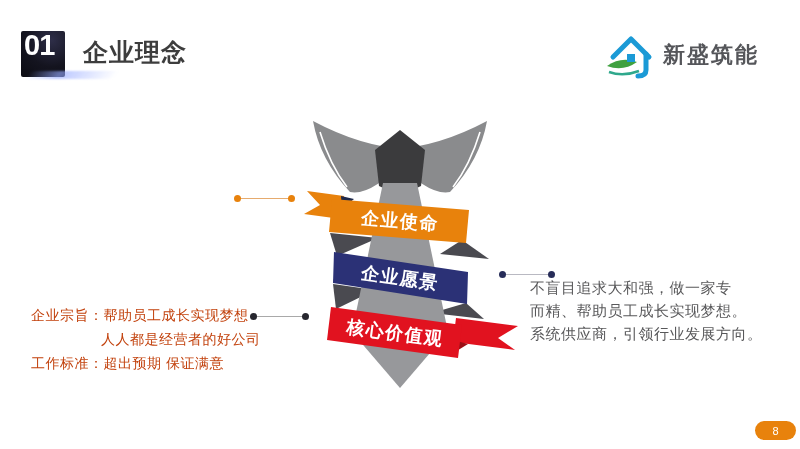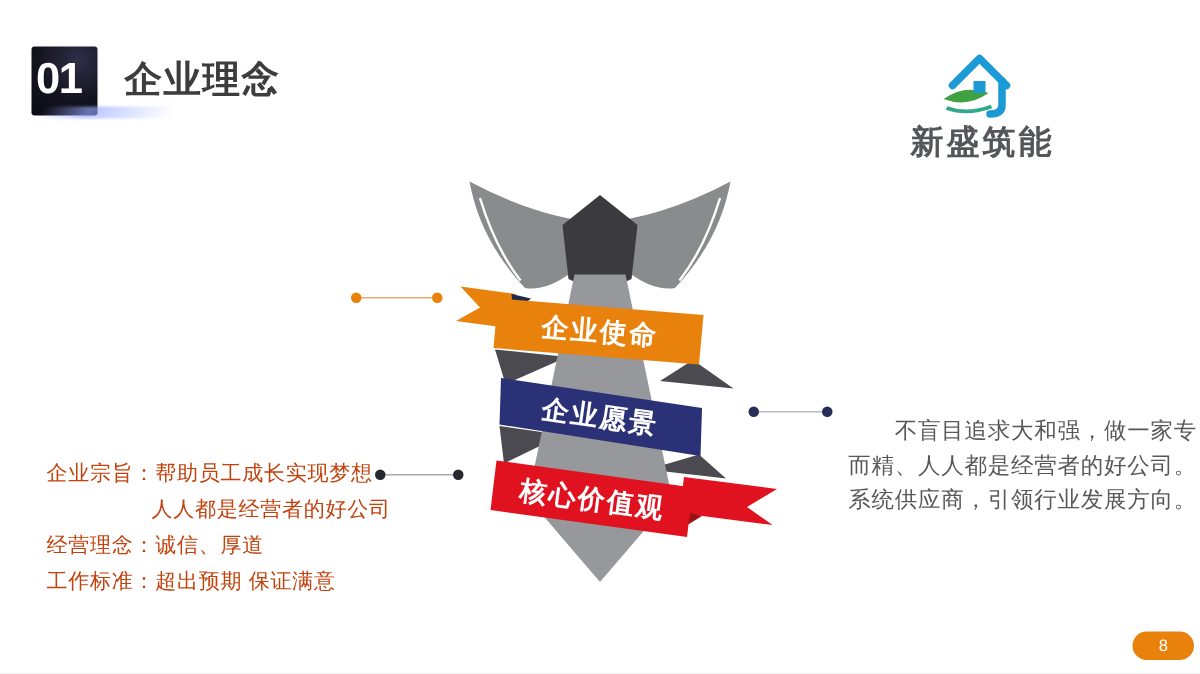--- a/index.html
+++ b/index.html
@@ -7,38 +7,38 @@
   body { font-family:"Liberation Sans", sans-serif; }
   .slide {
     position:relative; width:800px; height:449px; background:#ffffff;
     overflow:hidden; margin:0 auto;
   }
   
   .num-box {
     position:absolute; left:21px; top:31px; width:44px; height:46px;
     background: radial-gradient(circle at 70% 20%, #2e2e48 0%, #14141f 55%, #0b0b12 100%);
     border-radius:2px;
-    display:flex; align-items:center; justify-content:flex-start;
+    display:flex; align-items:flex-start; justify-content:flex-start;
     padding:0 0 2px 3px;
   }
   .num-box span {
     color:#ffffff; font-size:29px; font-weight:bold; line-height:1;
     letter-spacing:-1px;
   }
   .flare {
     position:absolute; left:28px; top:71px; width:88px; height:8px;
     background: linear-gradient(90deg, rgba(130,150,255,0) 0%, rgba(150,170,255,0.65) 35%, rgba(255,255,255,0) 100%);
     transform: skewX(-35deg); filter: blur(1px);
   }
   .page-title {
     position:absolute; left:83px; top:36px;
     font-size:25px; font-weight:bold; color:#3d3d3d; letter-spacing:1px;
   }
   
-  .logo { position:absolute; left:603px; top:30px; display:flex; align-items:center;flex-direction:column; }
+  .logo { position:absolute; left:603px; top:30px; display:flex; align-items:center; }
   .logo-text { font-size:22px; font-weight:bold; color:#55565a; letter-spacing:2px; margin-left:4px; }
   
   .tie-svg { position:absolute; left:275px; top:95px; }
   .ribbon-label { font-size:18px; font-weight:bold; fill:#ffffff; letter-spacing:1.5px; }
   
   .connector { position:absolute; height:1px; }
   .connector::before, .connector::after {
     content:""; position:absolute; top:-3px; width:7px; height:7px; border-radius:50%;
   }
   .connector::before { left:-3px; } .connector::after { right:-3px; }
@@ -52,22 +52,22 @@
   .mission-text {
     position:absolute; left:44px; top:190px;
     font-size:14px; color:#5a5a5a; letter-spacing:0.5px;
   }
   .purpose-block {
     position:absolute; left:31px; top:303px;
     font-size:14px; color:#c2410c; line-height:24px; letter-spacing:0.5px;
   }
   .purpose-block div:nth-child(2) { padding-left:70px; }
   .vision-block {
-    position:absolute; right:2px; top:276px; width:240px;
-    font-size:15px; color:#58585a; line-height:23px; text-align:right; letter-spacing:0.5px;
+    position:absolute; right:30px; top:276px; width:240px;
+    font-size:15px; color:#58585a; line-height:23px; text-align:left; letter-spacing:0.5px;
   }
   
   .page-pill {
     position:absolute; left:755px; top:421px; width:41px; height:19px;
     background:#e8820c; border-radius:10px; color:#ffffff;
     font-size:11px; display:flex; align-items:center; justify-content:center;
   }
 </style>
 </head>
 <body>
@@ -121,25 +121,24 @@
     <text class="ribbon-label" x="120" y="244" text-anchor="middle" transform="rotate(7.5 120 238)">核心价值观</text>
   </svg>
 
   <div class="connector conn-orange"></div>
   <div class="connector conn-dark"></div>
   <div class="connector conn-navy"></div>
 
   <div class="purpose-block">
     <div>企业宗旨：帮助员工成长实现梦想</div>
     <div>人人都是经营者的好公司</div>
-    <div>经营理念：诚信、厚道</div>
     <div>工作标准：超出预期 保证满意</div>
   </div>
 
   <div class="vision-block">
     <div>不盲目追求大和强，做一家专</div>
-    <div>而精、人人都是经营者的好公司。</div>
+    <div>而精、帮助员工成长实现梦想。</div>
     <div>系统供应商，引领行业发展方向。</div>
   </div>
 
   <div class="page-pill">8</div>
 
 </div>
 
 </body></html>

